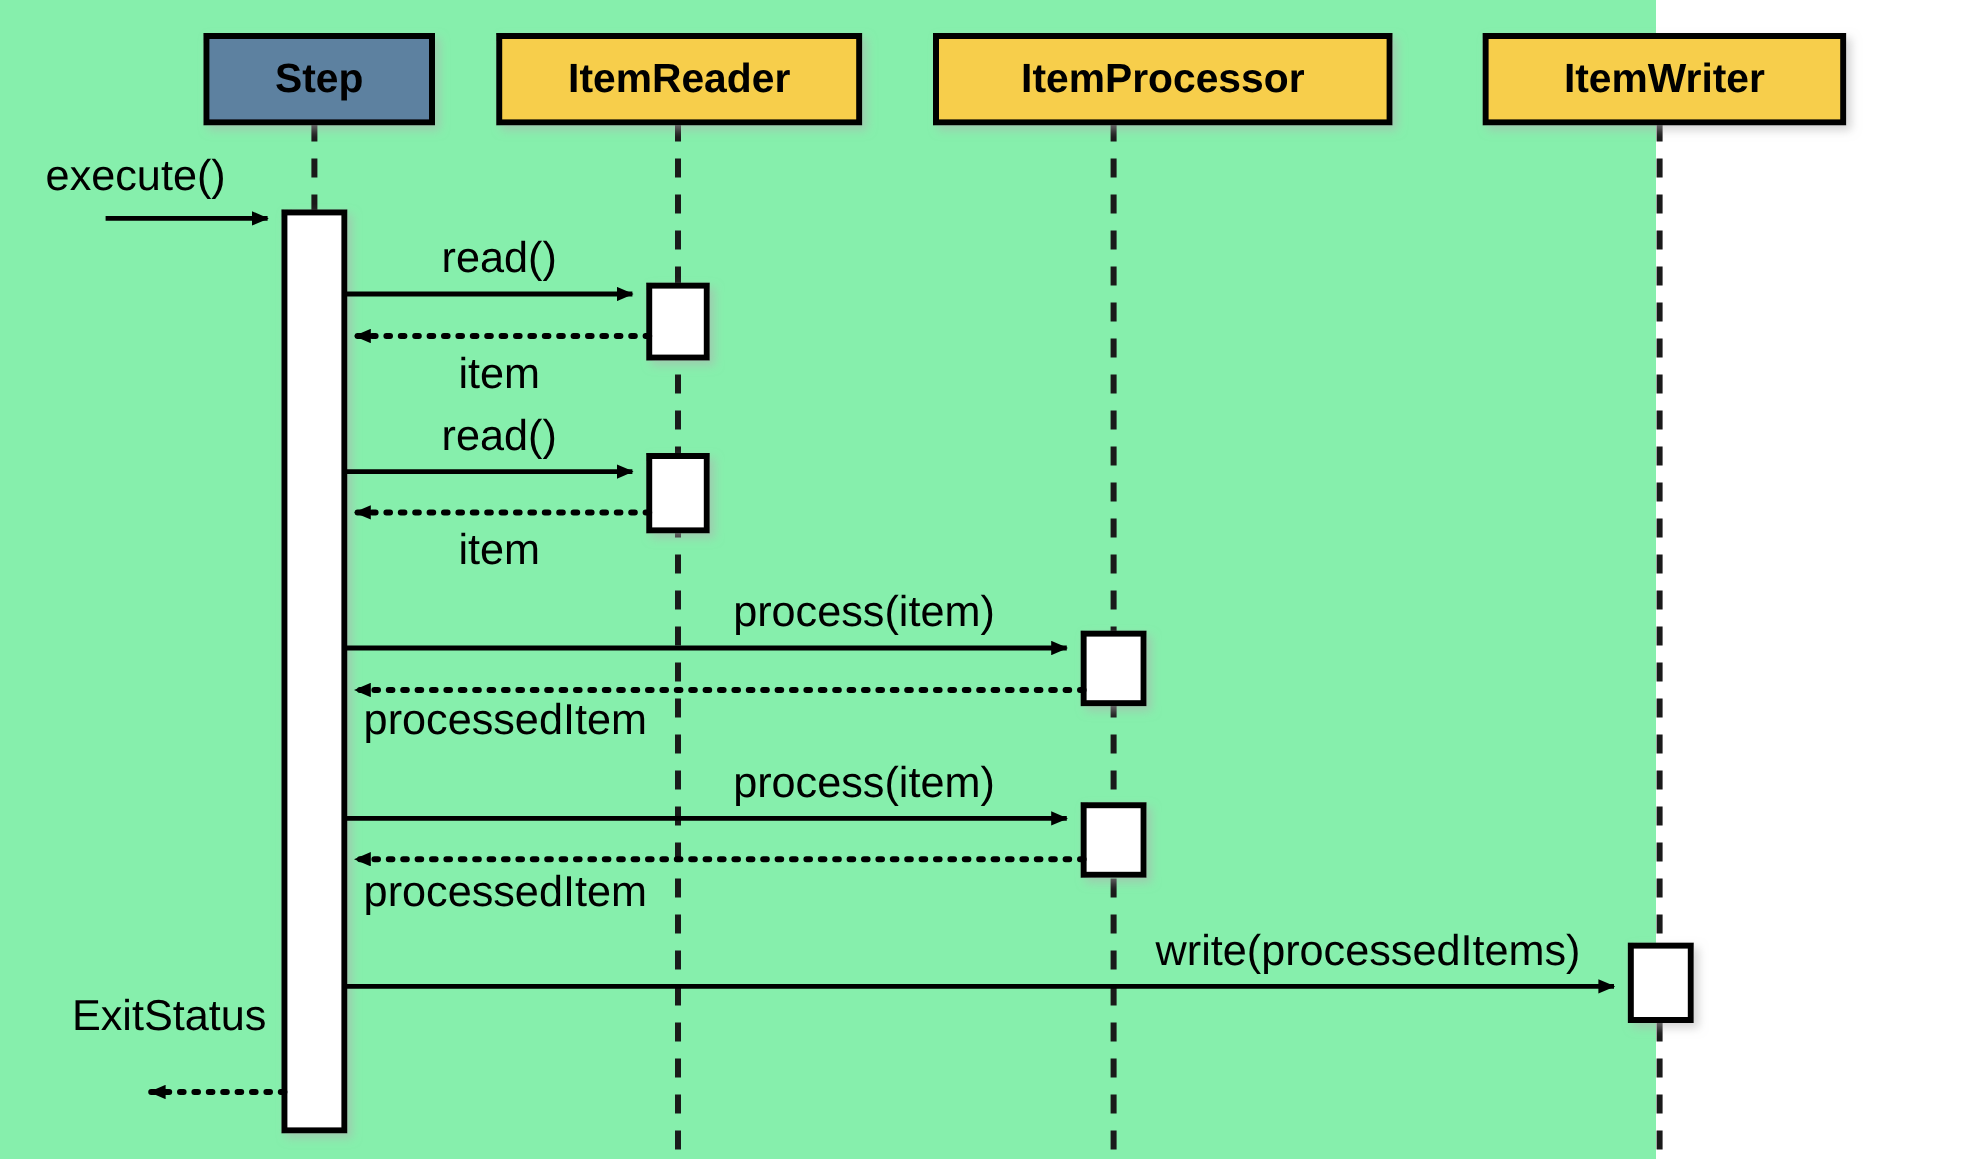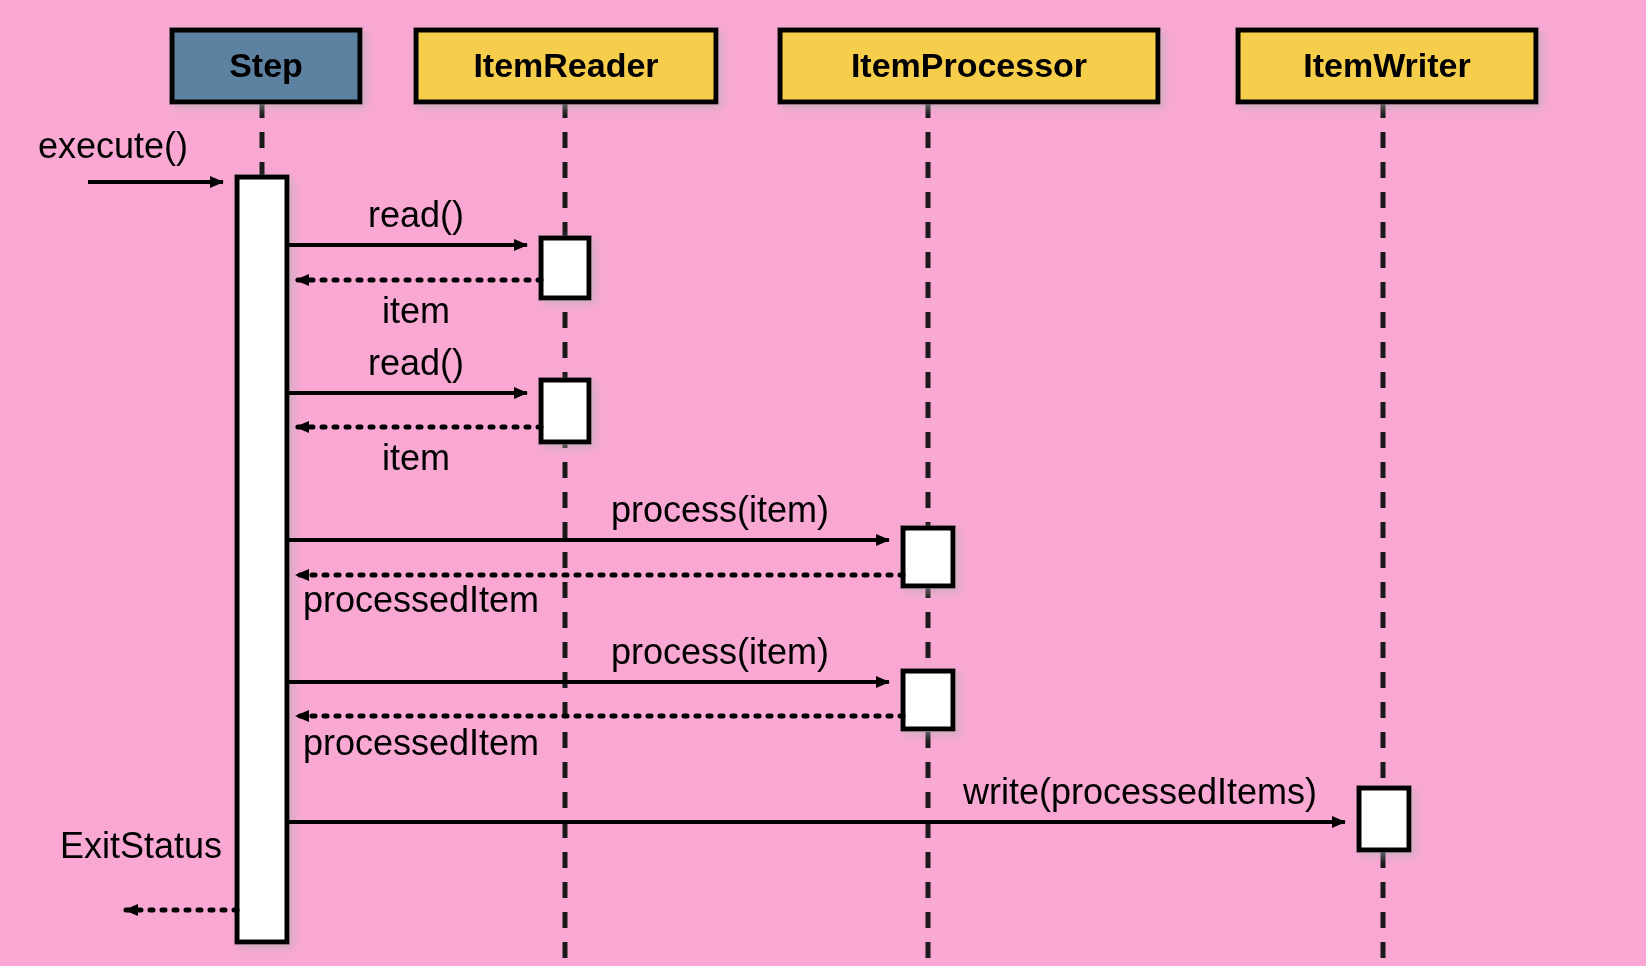--- a/index.html
+++ b/index.html
@@ -8,23 +8,23 @@
     background: #ffffff;
   }
   body {
     width: 1646px;
     height: 966px;
     overflow: hidden;
     font-family: "Liberation Sans", sans-serif;
   }
   #diagram-root {
     position: relative;
-    width: 1646px;
+    width: 1380px;
     height: 966px;
-    background: #f9a8d4;
+    background: #86efac;
   }
   svg#seq {
     display: block;
     width: 1646px;
     height: 966px;
   }
   .lifeline-head-rect {
     stroke: #000000;
     stroke-width: 5;
   }

